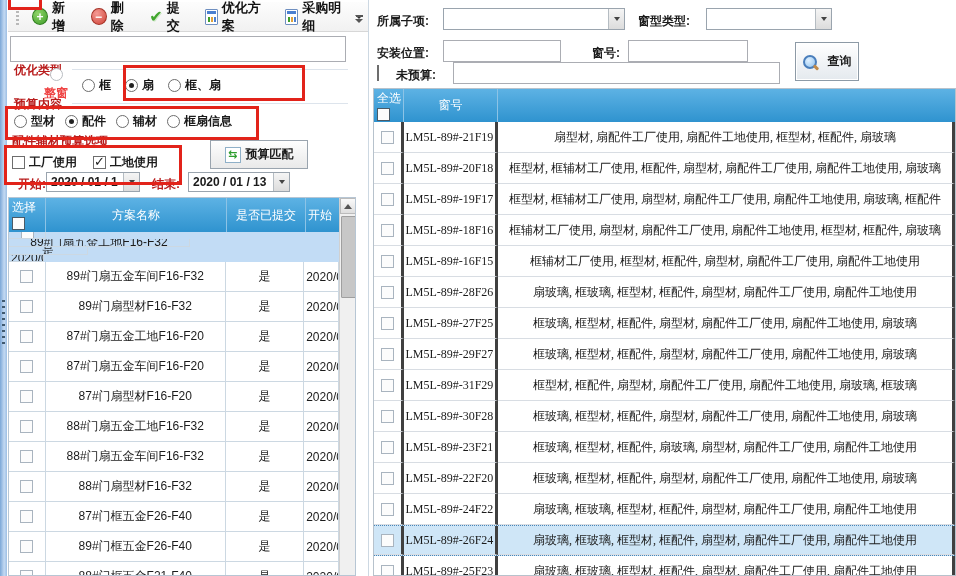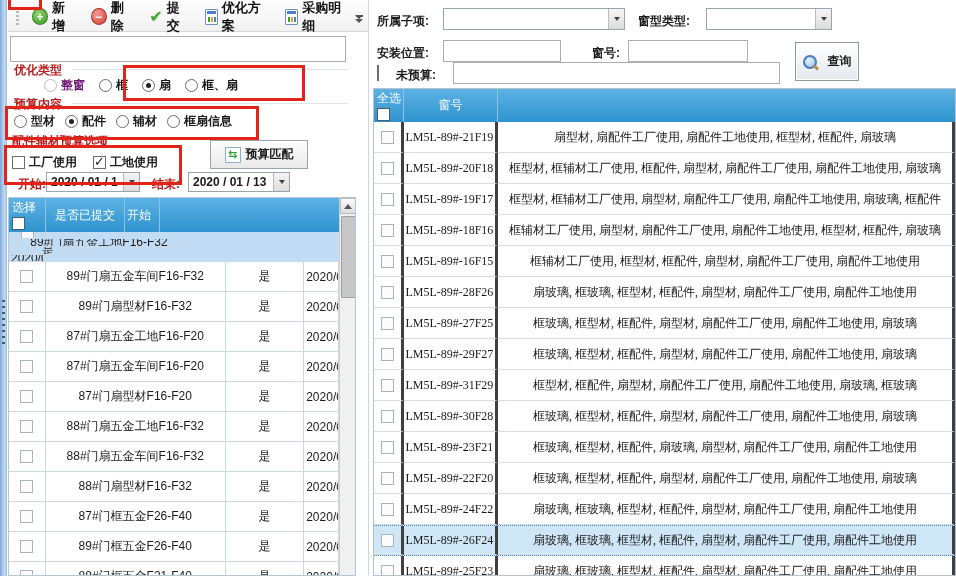--- a/index.html
+++ b/index.html
@@ -31,21 +31,21 @@
   .overflow-btn .caret{border-top-color:#555;}
 
   
   .search-input{left:10px;top:36px;width:330px;height:22px;border:1px solid #abadb3;background:#fff;}
   .grp-label{font-weight:600;color:#b91c1c;}
   .hline{height:1px;background:#dde4ec;}
   .optrow{display:flex;align-items:center;gap:6px;}
   .opt{display:inline-flex;align-items:center;gap:4px;font-weight:600;white-space:nowrap;}
   .radio{width:13px;height:13px;border-radius:50%;border:1px solid #6d6d6d;background:#fff;position:relative;box-sizing:border-box;}
   .opt.checked .radio::after{content:"";position:absolute;left:3px;top:3px;width:5px;height:5px;border-radius:50%;background:#222;}
-  .opt.disabled{color:#701a75;}
+  .opt.disabled{color:#ef4444;flex-direction:column;}
   .opt.disabled .radio{border-color:#b9bdc2;}
   .box{width:13px;height:13px;border:1px solid #6d6d6d;background:#fff;box-sizing:border-box;position:relative;}
   .opt.checked .box::after{content:"✓";position:absolute;left:0;top:-3px;font-size:13px;font-weight:bold;color:#1c1c1c;}
   .match-btn{left:210px;top:140px;width:96px;height:27px;border:1px solid #9aa4ae;background:linear-gradient(#fefefe,#e9e9e9);
              display:flex;align-items:center;justify-content:center;gap:5px;font-weight:600;}
   .ico-match{width:14px;height:14px;background:#fff;border:1px solid #8fb0c8;color:#2f9e2f;font-size:11px;font-weight:bold;
              display:flex;align-items:center;justify-content:center;}
   .datecombo{height:20px;border:1px solid #9aa4ae;background:#fff;display:flex;align-items:center;box-sizing:border-box;}
   .datecombo .val{flex:1;padding:0 4px;font-weight:600;white-space:nowrap;}
   .combo-arrow{width:15px;height:100%;background:linear-gradient(#f5f5f5,#dcdcdc);border-left:1px solid #b5bcc2;
@@ -231,20 +231,21 @@
 <div class="abs ann" style="left:5px;top:106px;width:248px;height:28px;"></div>
 <div class="abs ann" style="left:4px;top:145px;width:172px;height:34px;"></div>
 
 
 <div class="abs ltable">
   <div class="thead">
     <div class="hcell sel lc0">
       <span>选择</span>
       <span class="cb hd"></span>
     </div>
+    <div class="hcell lc1">方案名称</div>
     <div class="hcell lc2">是否已提交</div>
     <div class="hcell lc3">开始</div>
   </div>
   <div class="lt-body">
 
   <div class="trow selected">
       <div class="tcell lc0">
           <span class="cb"></span>
         </div>
       <div class="tcell lc1">89#门扇五金工地F16-F32</div>

